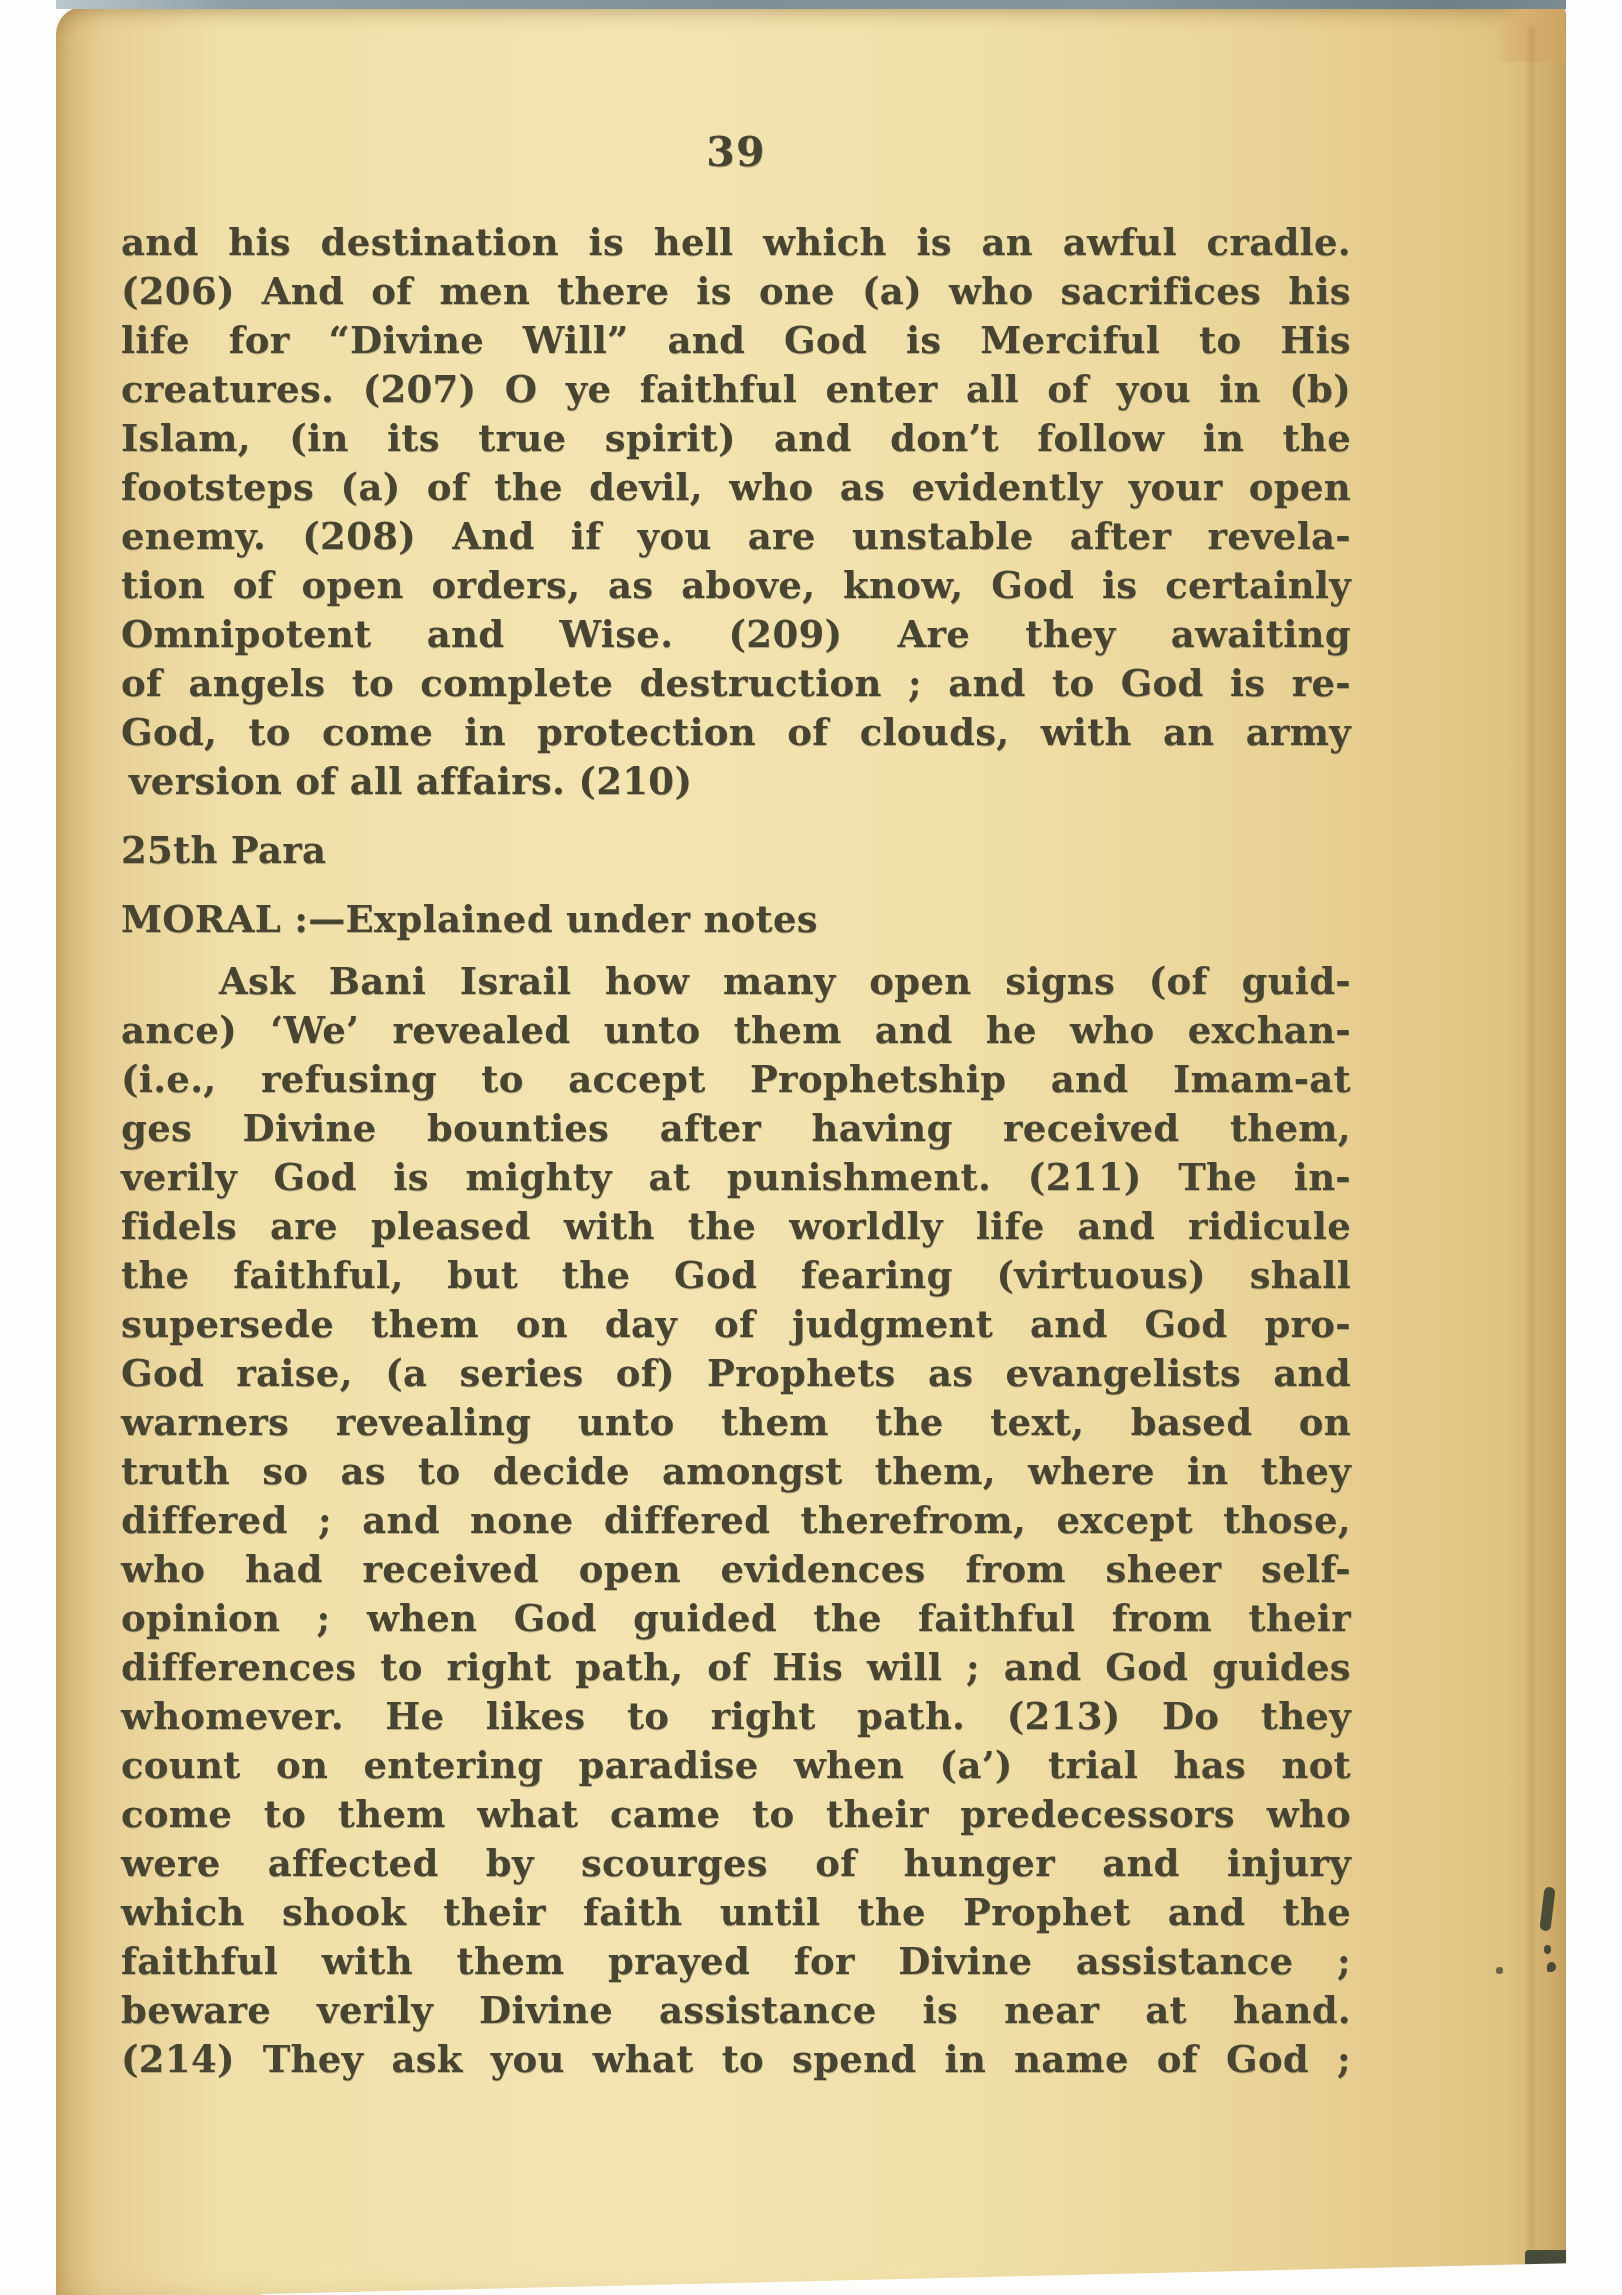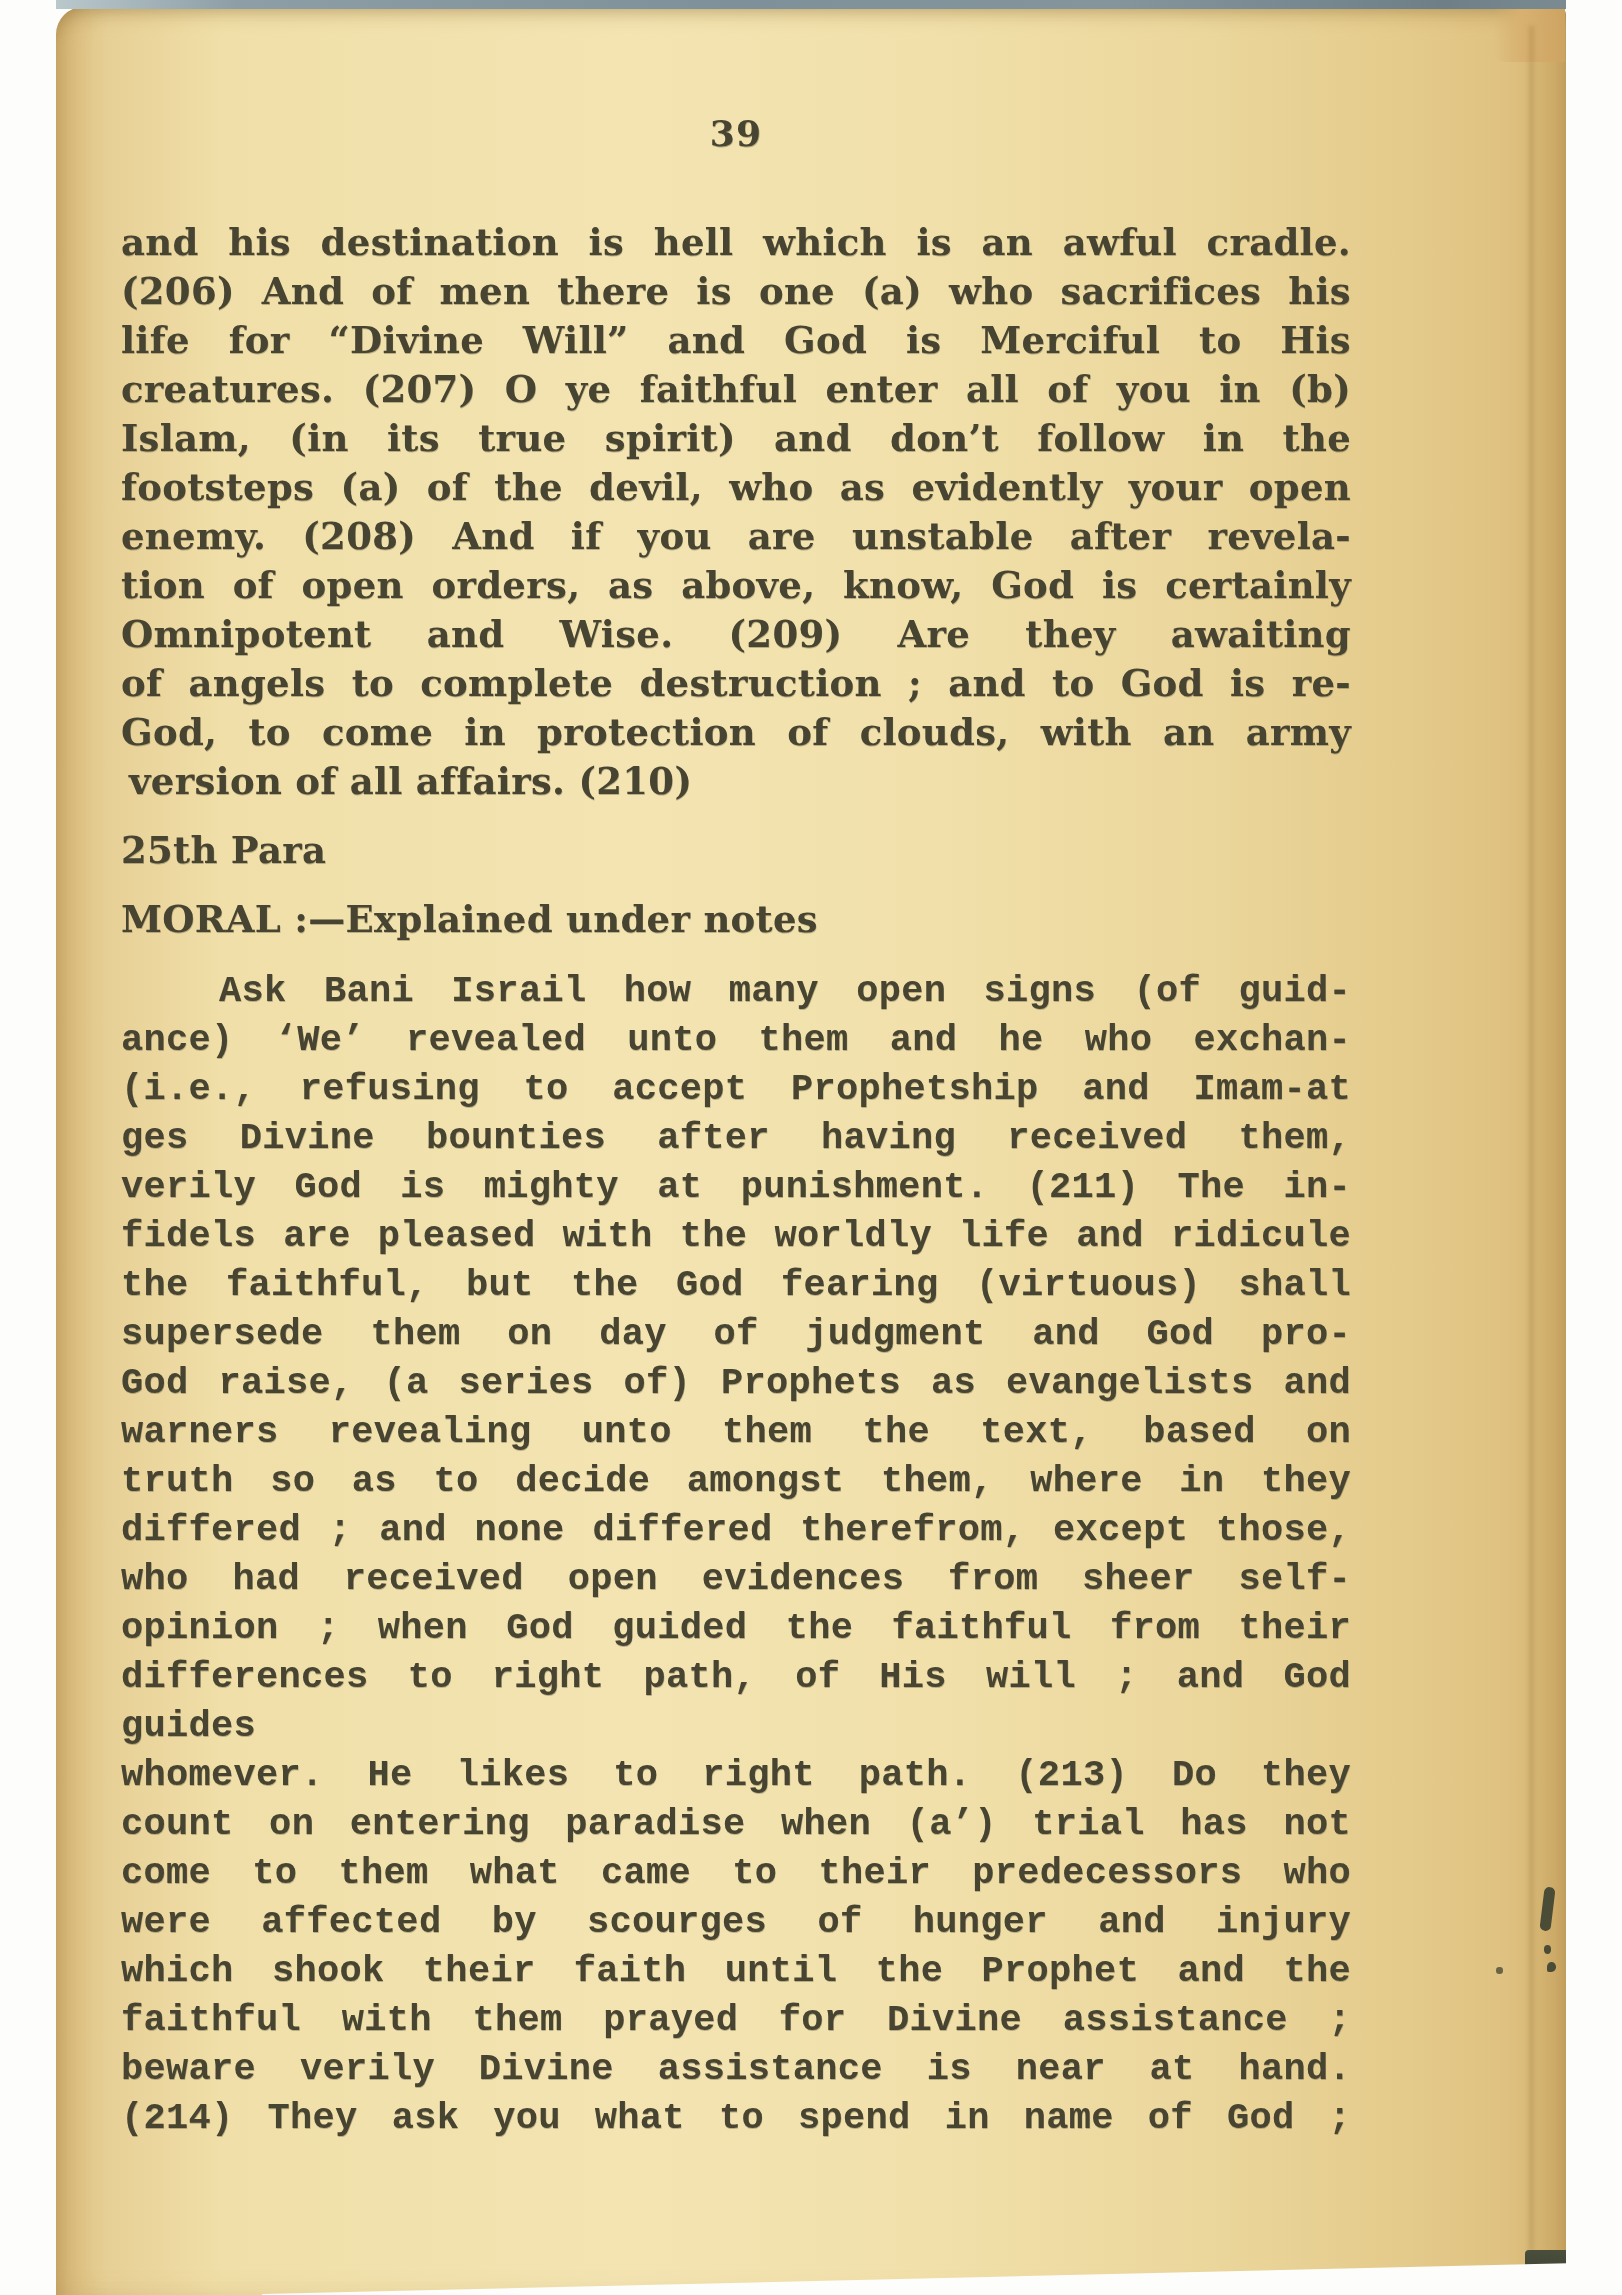--- a/index.html
+++ b/index.html
@@ -116,24 +116,24 @@
   }
   .edge-dot-3 {
     position: absolute; left: 1496px; top: 1967px;
     width: 6.5px; height: 6.5px; border-radius: 50%;
     background: rgba(75, 76, 54, 0.8); z-index: 3;
   }
   
   .page-number {
     position: absolute;
     left: 121px;
-    top: 112px;
+    top: 128px;
     width: 1230px;
     text-align: center;
-    font-size: 36px;
+    font-size: 41px;
     font-weight: bold;
     letter-spacing: 1.3px;
     color: var(--ink-color, #474431);
     text-shadow: 0.7px 0.7px 0 rgba(70, 66, 46, 0.35);
     z-index: 3;
   }
   .flow {
     position: absolute;
     left: 121px;
     top: 218px;
@@ -186,21 +186,21 @@
         <div class="line">footsteps (a) of the devil, who as evidently your open</div>
         <div class="line">enemy. (208) And if you are unstable after revela-</div>
         <div class="line">tion of open orders, as above, know, God is certainly</div>
         <div class="line">Omnipotent and Wise. (209) Are they awaiting</div>
         <div class="line">of angels to complete destruction ; and to God is re-</div>
         <div class="line">God, to come in protection of clouds, with an army</div>
         <div class="line">version of all affairs. (210)</div>
       </div>
     <div class="line section-heading" style="text-align-last:left;">25th Para</div>
     <div class="line section-heading" style="text-align-last:left;">MORAL :—Explained under notes</div>
-    <div class="para-2" style="margin-top:23px;font-family:Liberation Mono, monospace;">
+    <div class="para-2" style="margin-top:13px;">
         <div class="line">Ask Bani Israil how many open signs (of guid-</div>
         <div class="line">ance) ‘We’ revealed unto them and he who exchan-</div>
         <div class="line">(i.e., refusing to accept Prophetship and Imam-at</div>
         <div class="line">ges Divine bounties after having received them,</div>
         <div class="line">verily God is mighty at punishment. (211) The in-</div>
         <div class="line">fidels are pleased with the worldly life and ridicule</div>
         <div class="line">the faithful, but the God fearing (virtuous) shall</div>
         <div class="line">supersede them on day of judgment and God pro-</div>
         <div class="line">God raise, (a series of) Prophets as evangelists and</div>
         <div class="line">warners revealing unto them the text, based on</div>

